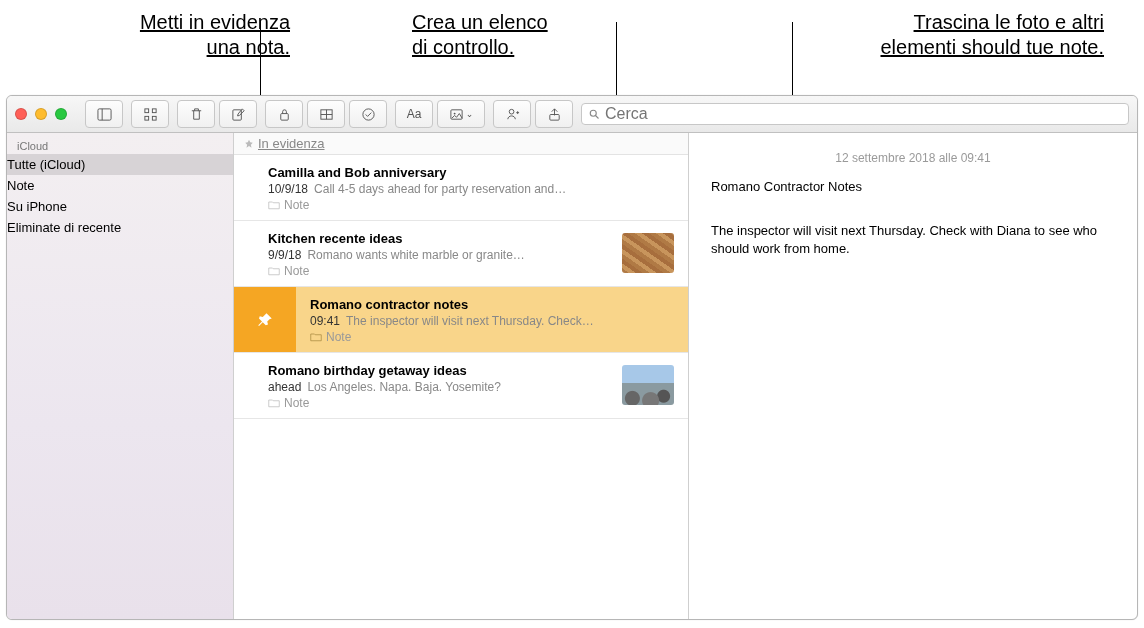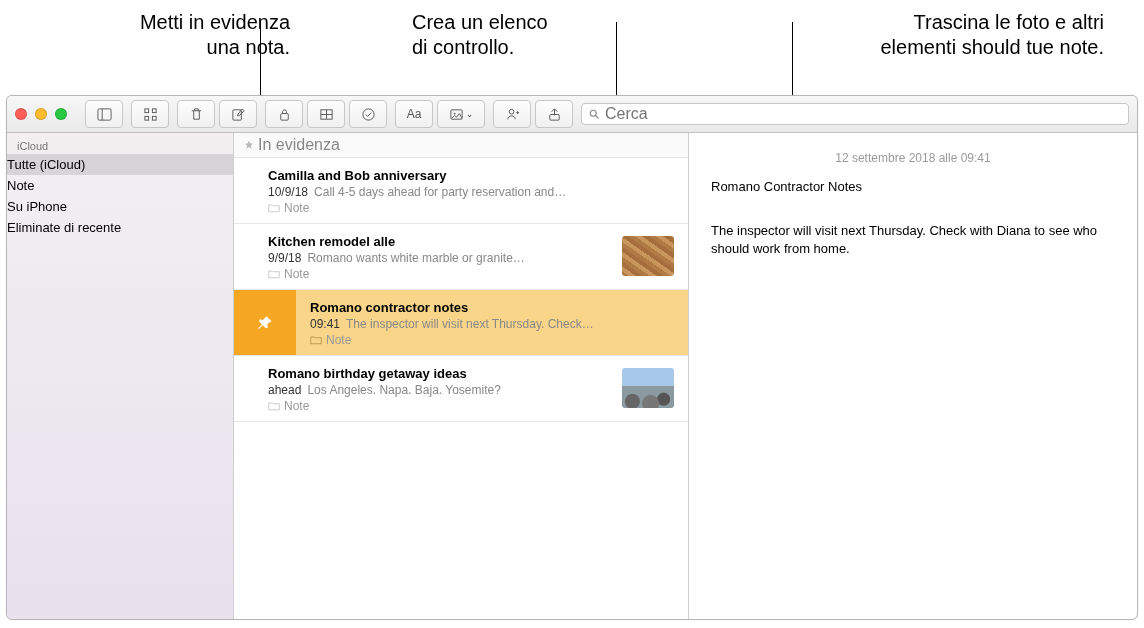--- a/index.html
+++ b/index.html
@@ -17,20 +17,21 @@
     justify-content: space-between;
     padding: 10px 30px 0 30px;
     height: 95px;
     position: relative;
   }
   .callout {
     font-size: 20px;
     text-align: center;
     line-height: 1.25;
     color:#000;
+    text-decoration:underline;
   }
   .callout.left { width: 260px; text-align: right; }
   .callout.mid  { width: 260px; text-align: left; }
   .callout.right{ width: 320px; text-align: right; padding-right:10px; }
   .callout-line {
     position:absolute;
     background:#000;
   }
   .window {
     position:absolute;
@@ -96,28 +97,29 @@
   .sb-group-label{color:#777;font-size:11px;padding:4px 10px 2px;}
   .sb-item{padding:3px 0;cursor:default;}
   .sb-item.selected{background:#d7d3d6;}
   .notes-list{
     width:455px;
     border-right:1px solid #cfcfcf;
     background:#fff;
     overflow:auto;
   }
   .section-header{
-    font-size:16px;
+    font-size:13px;
     color:#888;
     padding:3px 10px;
     border-bottom:1px solid #e3e3e3;
     background:#fafafa;
     display:flex;
     align-items:center;
     gap:4px;
+    text-decoration:underline;
   }
   .note-row{
     display:flex;
     padding:10px 14px 8px 34px;
     border-bottom:1px solid #e6e6e6;
     position:relative;
     gap:10px;
     cursor:default;
   }
   .note-row .title{font-weight:600;font-size:13px;color:#000;}
@@ -301,21 +303,21 @@
             <svg class="folder-ico" viewBox="0 0 16 12">
                 <path d="M1 2h5l1 1h8v8H1z" fill="none" stroke="#bbb"></path>
               </svg>
             <span>Note</span>
           </div>
         </div>
       </div>
 
       <div class="note-row">
         <div style="flex:1">
-          <div class="title">Kitchen remodel alle</div>
+          <div class="title">Kitchen recente ideas</div>
           <div class="meta"><span class="date">9/9/18</span><span>Romano wants white marble or granite…</span></div>
           <div class="folder">
             <svg class="folder-ico" viewBox="0 0 16 12">
                 <path d="M1 2h5l1 1h8v8H1z" fill="none" stroke="#bbb"></path>
               </svg>
             <span>Note</span>
           </div>
         </div>
         <div class="thumb texture-wood"></div>
       </div>

